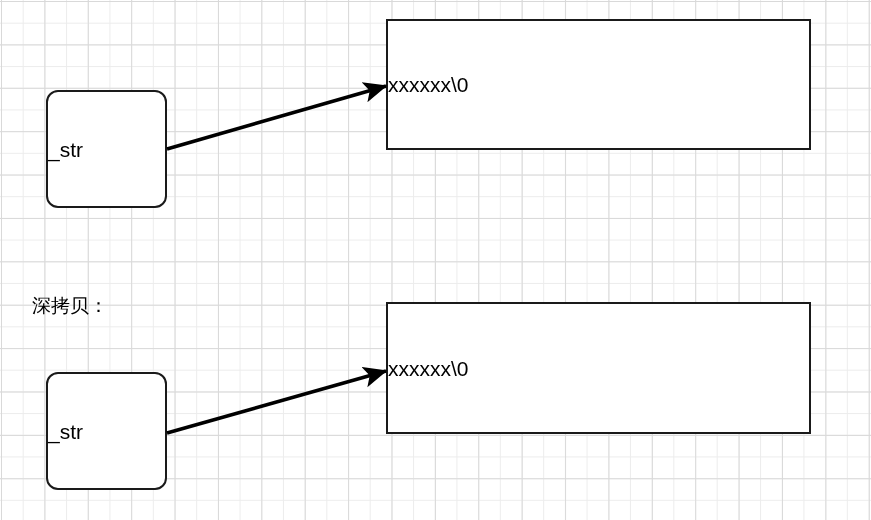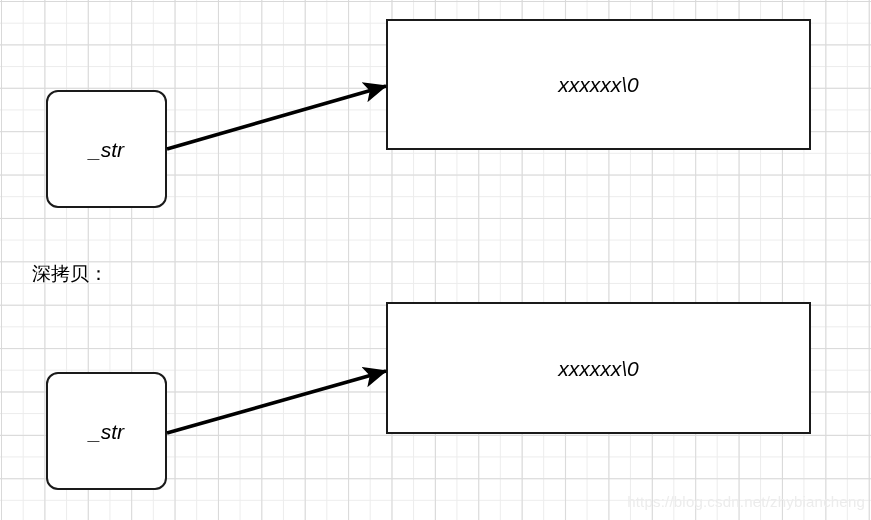--- a/index.html
+++ b/index.html
@@ -27,22 +27,20 @@
     overflow: hidden;
     font-family: "Liberation Sans", "DejaVu Sans", sans-serif;
   }
   .node {
     position: absolute;
     box-sizing: border-box;
     background: #ffffff;
     border: 2px solid #1a1a1a;
     display: flex;
     align-items: center;
-    justify-content: center;
-    font-style: italic;
   }
   .node-label {
     font-family: "Liberation Sans", "DejaVu Sans", sans-serif;
     font-size: 21px;
     color: #000000;
     letter-spacing: 0px;
     line-height: 1;
     white-space: nowrap;
   }
   .ptr-box { width: 121px; height: 118px; border-radius: 12px; }
@@ -84,35 +82,34 @@
 <div id="canvas" style="width: 871px; height: 520px;">
 
   <div class="node ptr-box" id="top-ptr-box" style="left: 46px; top: 90px; width: 121px; height: 118px;">
     <span class="node-label">_str</span>
   </div>
 
   <div class="node buf-box" id="top-buf-box" style="left: 386px; top: 19px; width: 425px; height: 131px;">
     <span class="node-label">xxxxxx\0</span>
   </div>
 
-  <div class="section-label" id="deep-copy-label" style="left:32px; top:264px;">深拷贝：</div>
+  <div class="section-label" id="deep-copy-label" style="left:32px; top:296px;">深拷贝：</div>
 
   <div class="node ptr-box" id="bottom-ptr-box" style="left: 46px; top: 372px; width: 121px; height: 118px;">
     <span class="node-label">_str</span>
   </div>
 
   <div class="node buf-box" id="bottom-buf-box" style="left: 386px; top: 302px; width: 425px; height: 132px;">
     <span class="node-label">xxxxxx\0</span>
   </div>
 
   <svg class="arrow-svg" viewBox="0 0 871 520">
     <defs>
       <marker id="arrowhead" markerWidth="7" markerHeight="7" refX="6.2" refY="3.2" orient="auto" markerUnits="strokeWidth">
         <path d="M0,0.3 L6.6,3.2 L0,6.1 L1.5,3.2 Z" fill="#000000"></path>
       </marker>
     </defs>
     <line id="arrow-top" stroke="#000000" stroke-width="3.6" marker-end="url(#arrowhead)" x1="167" y1="149" x2="386" y2="86"></line>
     <line id="arrow-bottom" stroke="#000000" stroke-width="3.6" marker-end="url(#arrowhead)" x1="167" y1="433" x2="386" y2="371"></line>
   </svg>
 
-  <div class="watermark">https://blog.csdn.net/zhybiancheng</div>
 
 </div>
 
 </body></html>

